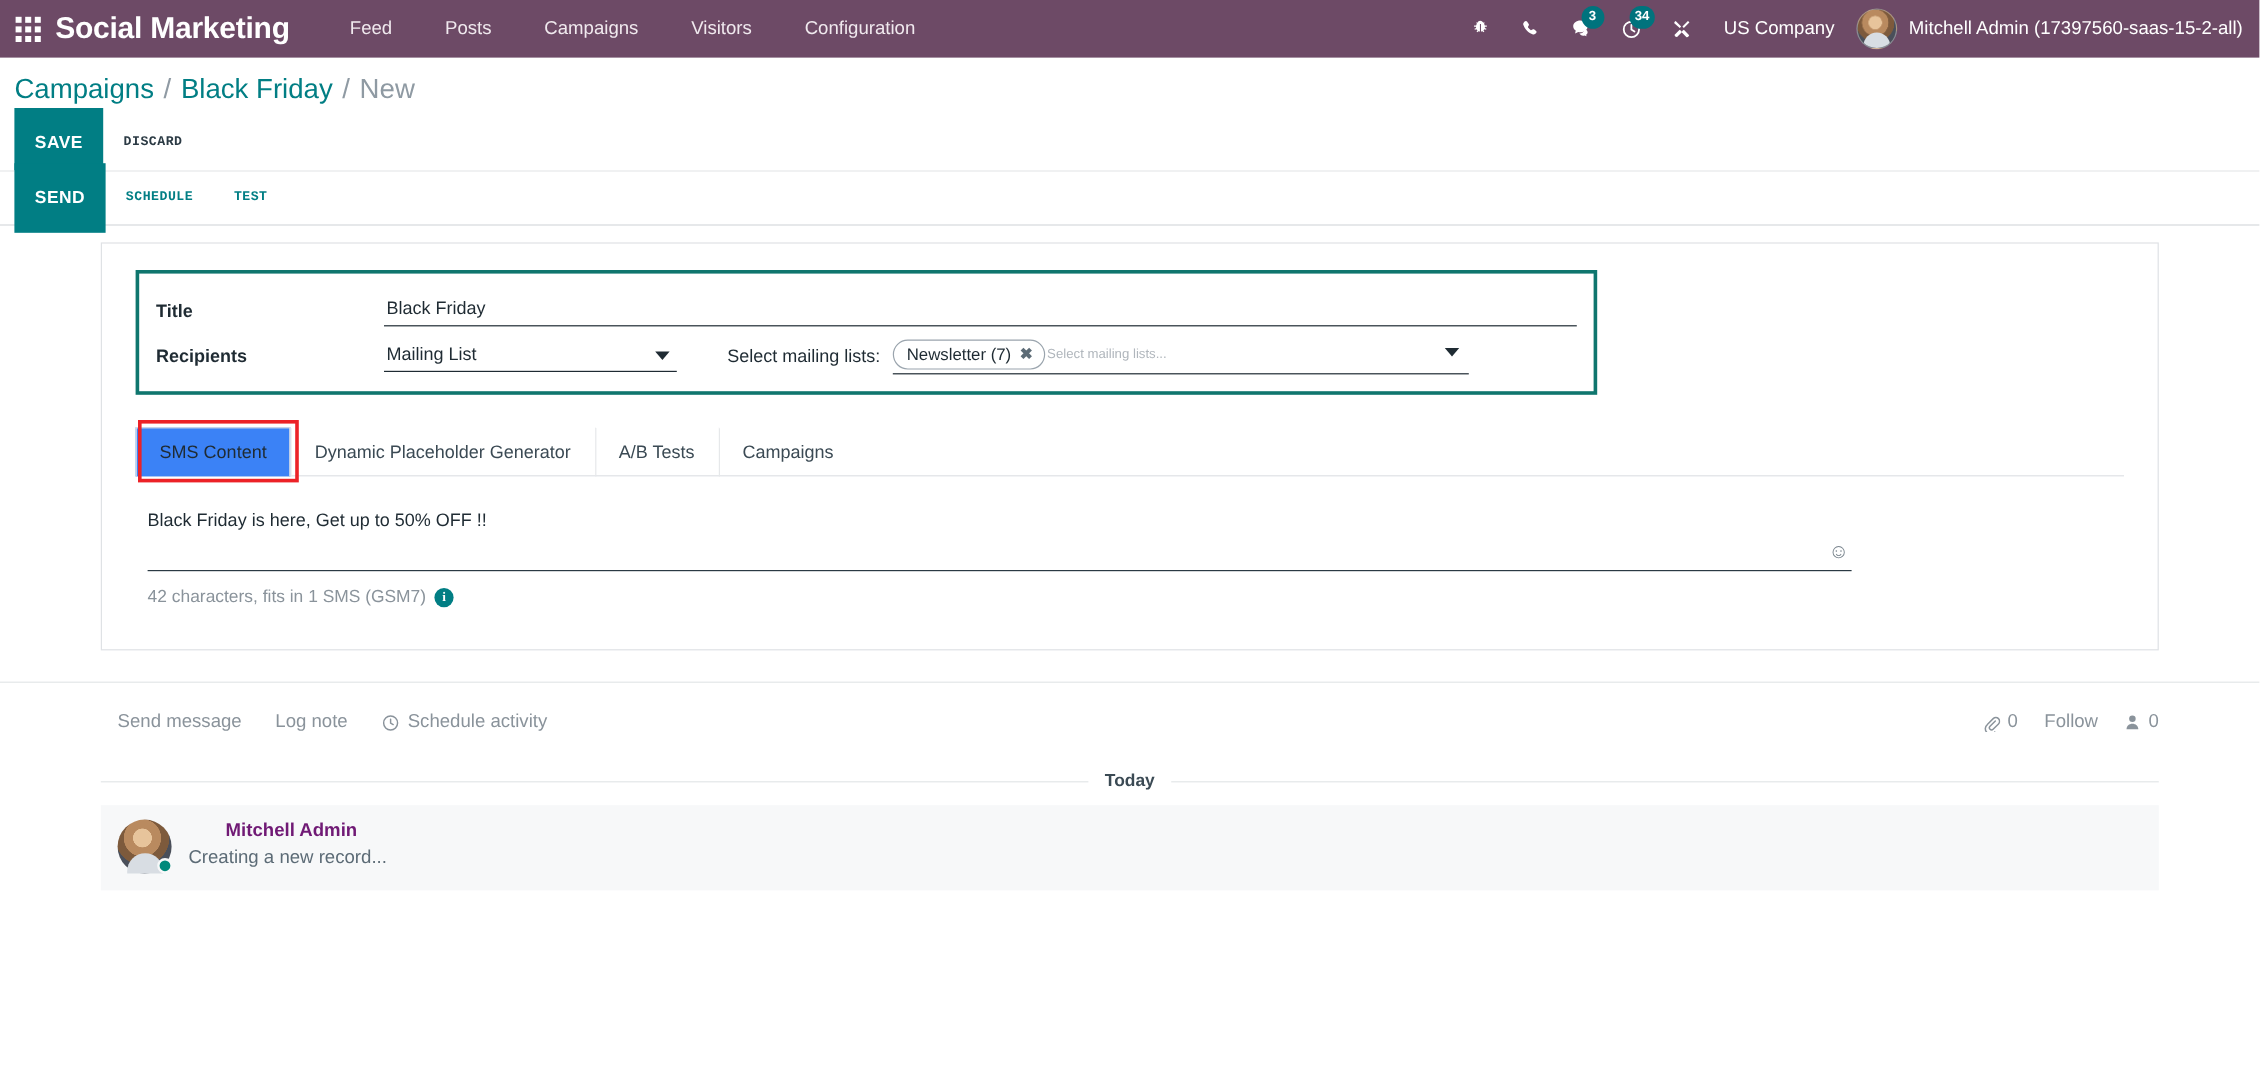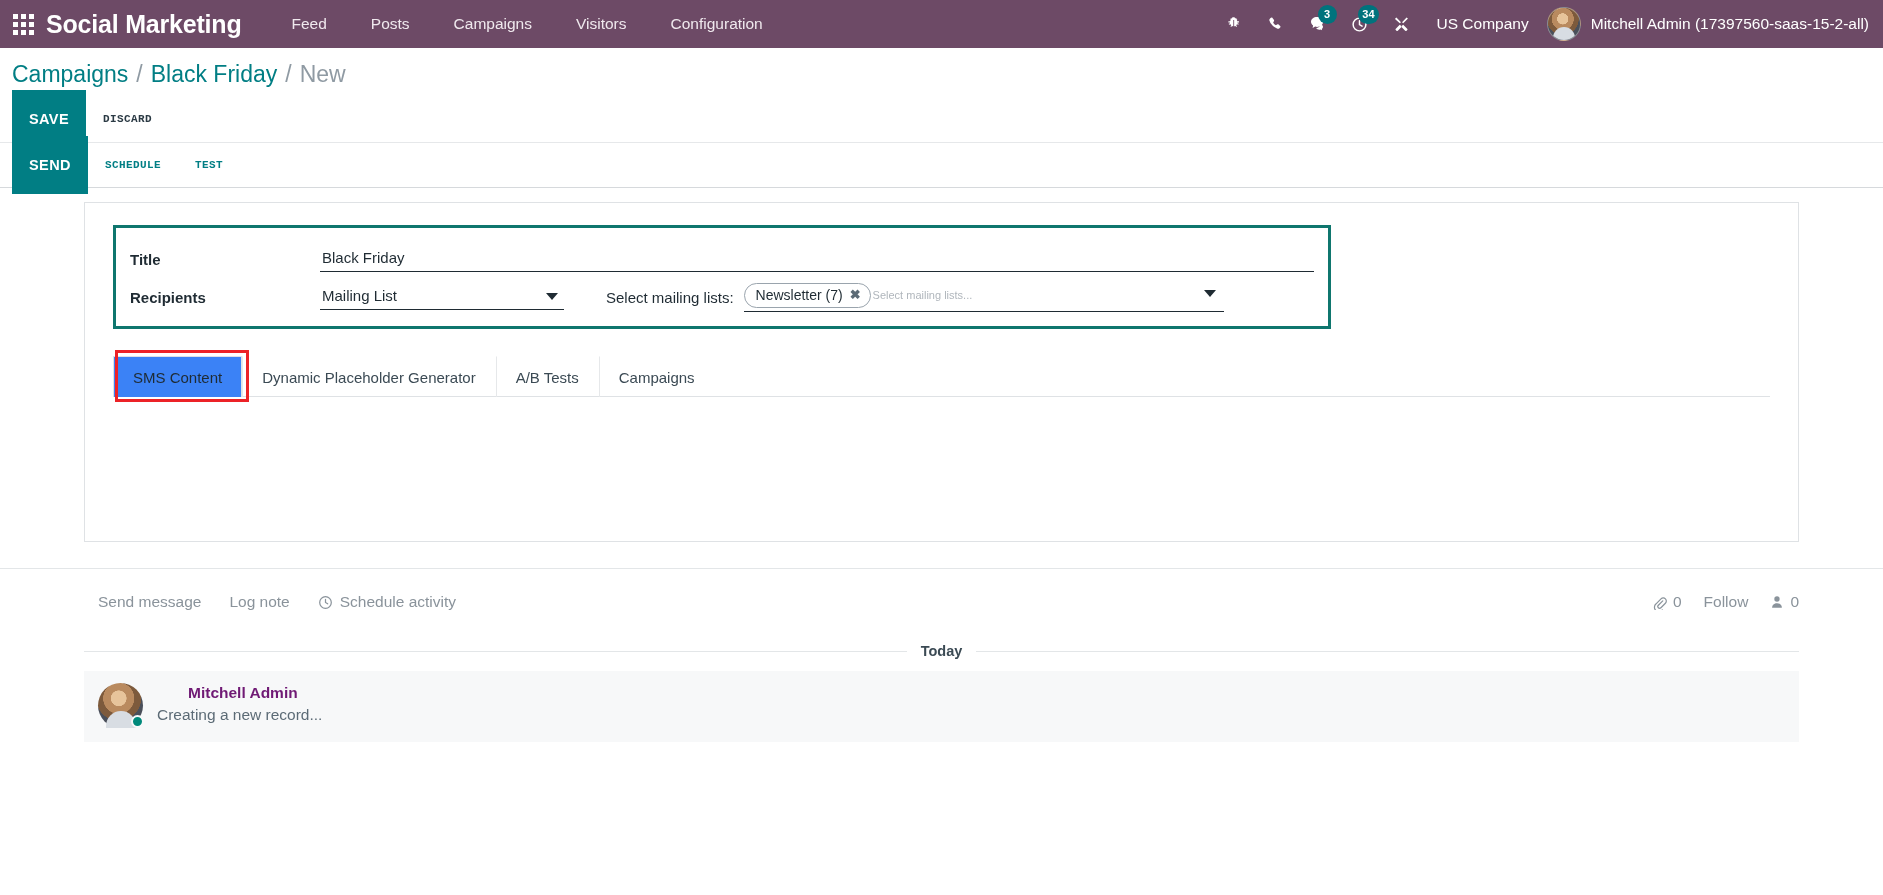--- a/index.html
+++ b/index.html
@@ -417,20 +417,31 @@
 
     <div class="notebook">
       <div class="tabs">
         <button class="tab active">SMS Content</button>
         <button class="tab">Dynamic Placeholder Generator</button>
         <button class="tab">A/B Tests</button>
         <button class="tab">Campaigns</button>
         <div class="tab-annot"></div>
       </div>
 
+      <div class="tab-panel">
+        <div class="sms-wrap">
+          <div class="sms-text">Black Friday is here, Get up to 50% OFF !!</div>
+          <div class="sms-underline"></div>
+          <span class="emoji-btn">☺</span>
+        </div>
+        <div class="char-count">
+          <span>42 characters, fits in 1 SMS (GSM7)</span>
+          <span class="info-icon">i</span>
+        </div>
+      </div>
     </div>
 
   </div>
 </div>
 
 <div class="chatter">
   <div class="chatter-top">
     <button class="chat-btn">Send message</button>
     <button class="chat-btn">Log note</button>
     <button class="chat-btn">

